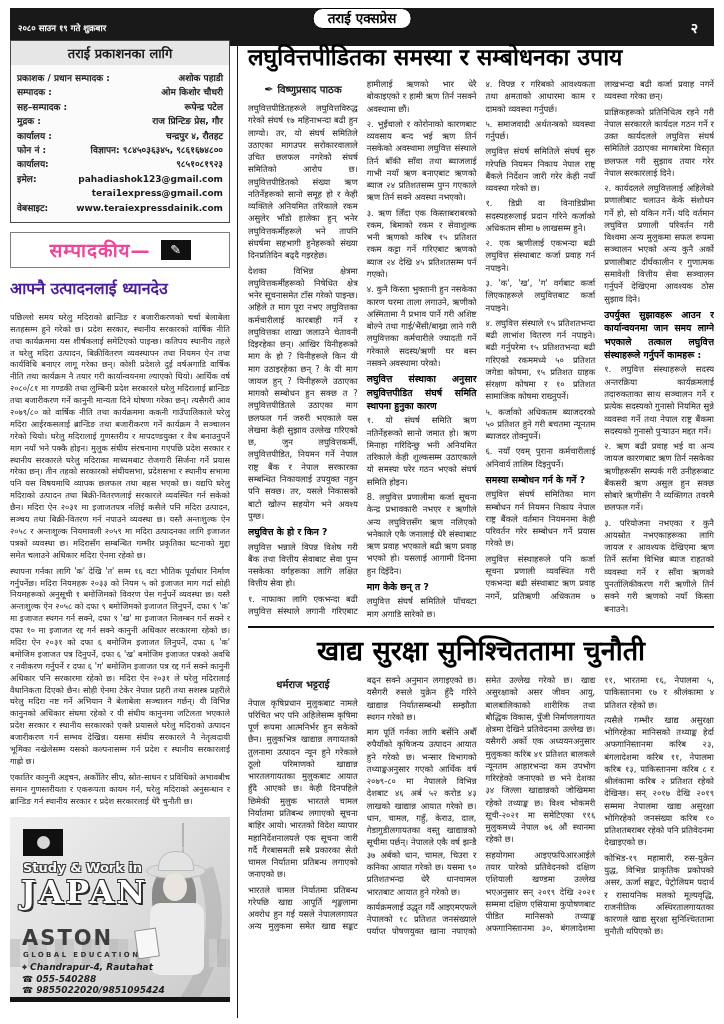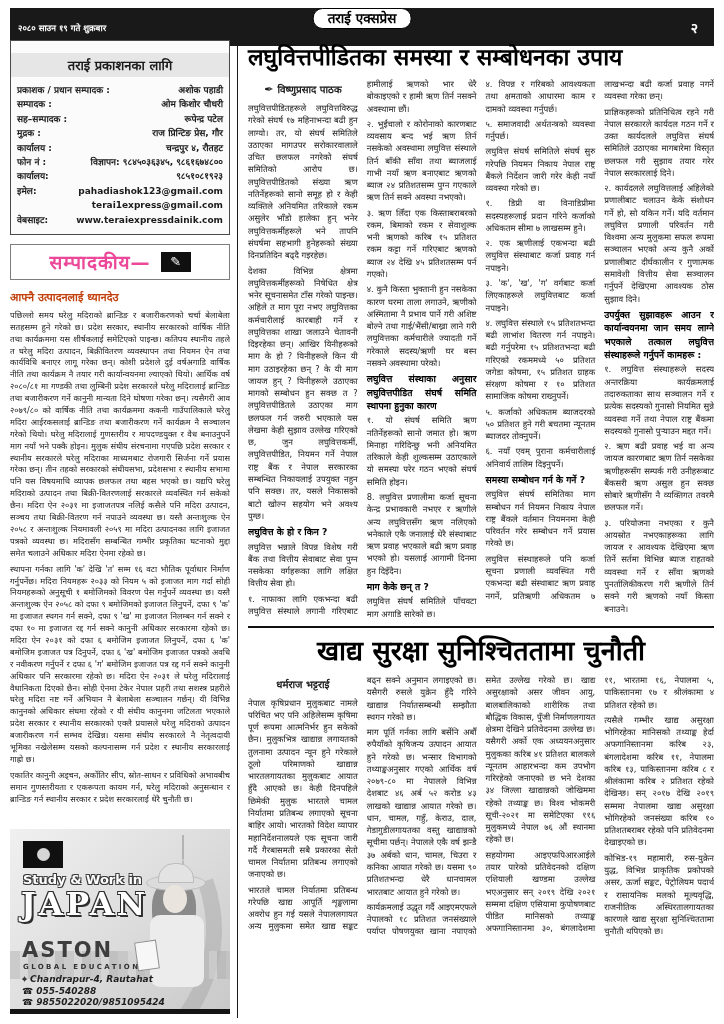--- a/index.html
+++ b/index.html
@@ -11,38 +11,38 @@
             background:#191919;color:#fff;display:flex;align-items:center;}
   .m-date{font-size:8.5px;padding-left:8px;font-weight:bold;}
   .m-pill{position:absolute;left:50%;transform:translateX(-50%);top:0px;
           background:#fff;color:#000;border:1.4px solid #000;border-radius:10px;
           padding:1px 14px;font-size:13.5px;font-weight:bold;line-height:17px;}
   .m-page{margin-left:auto;padding-right:16px;font-size:14px;font-weight:bold;}
 
   
   .sidebar{position:absolute;left:10px;top:40px;width:228px;bottom:6px;
            border-right:1.6px solid #1b1b1b;padding-right:7px;box-sizing:border-box;}
-  .pub-box{border:1.6px solid #4a4a4a;background:#fbfbfb;padding:18px 6px 7px;box-sizing:border-box;}
+  .pub-box{border:1.6px solid #4a4a4a;background:#fbfbfb;padding:6px 6px 7px;box-sizing:border-box;}
   .pub-title{text-align:center;font-weight:bold;font-size:13px;background:#e6e6e6;
              margin:-6px -6px 6px;padding:3px 0;}
   .pub-row{display:flex;justify-content:space-between;font-size:9px;font-weight:bold;
            line-height:1.6;gap:4px;}
   .pub-row .v{text-align:right;}
 
   .edit-label-box{margin-top:9px;border:1.3px solid #7d7d7d;display:flex;align-items:center;
                   justify-content:center;gap:10px;padding:4px 6px;}
   .edit-label{color:#ec4899;font-weight:bold;font-size:19px;letter-spacing:1px;}
   .pen-box{width:30px;height:20px;background:#101010;color:#fff;display:flex;
            align-items:center;justify-content:center;font-size:13px;flex:none;}
-  .edit-headline{font-size:11px;font-weight:800;margin:9px 0 6px;white-space:nowrap;color:#c2410c;}
+  .edit-headline{font-size:16px;font-weight:800;margin:9px 0 13px;white-space:nowrap;color:#4c1d95;}
   .edit-body{height:552px;overflow:hidden;font-size:8.2px;line-height:1.45;text-align:justify;}
   .edit-body p{margin:0 0 4px;}
 
   
-  .ad{position:absolute;left:0;right:7px;bottom:4px;height:180px;overflow:hidden;
+  .ad{position:absolute;left:0;right:7px;bottom:16px;height:180px;overflow:hidden;
       background:linear-gradient(135deg,#f0f0f0 0%,#dcdcdc 55%,#c9c9c9 100%);
       border-bottom:5px solid #141414;}
   .swoosh{position:absolute;width:270px;height:270px;border:16px solid #a5a5a5;border-radius:50%;
           top:-50px;left:-90px;border-top-color:transparent;border-left-color:transparent;
           transform:rotate(25deg);opacity:.45;}
   .city{position:absolute;bottom:30px;left:0;right:0;height:28px;opacity:.65;
         background:repeating-linear-gradient(90deg,#bdbdbd 0 10px,#d2d2d2 10px 18px,#b2b2b2 18px 27px);}
   .tower{position:absolute;right:40px;top:26px;width:0;height:0;
          border-left:7px solid transparent;border-right:7px solid transparent;
          border-bottom:68px solid #b3b3b3;}

